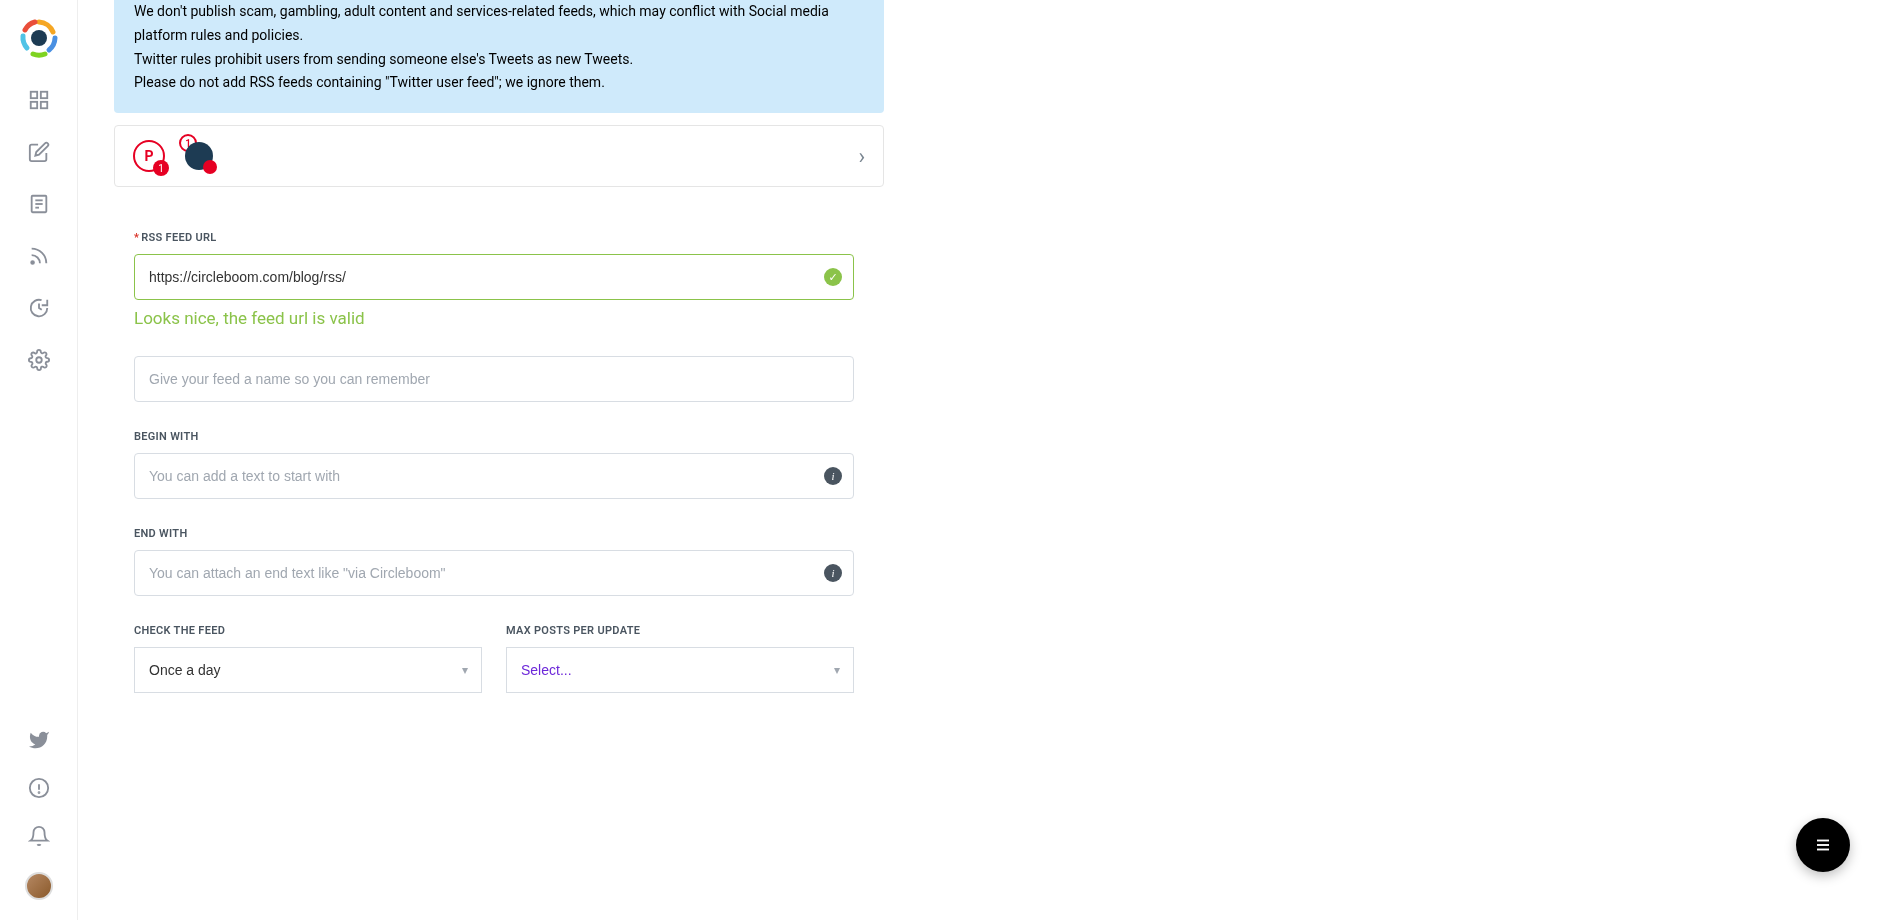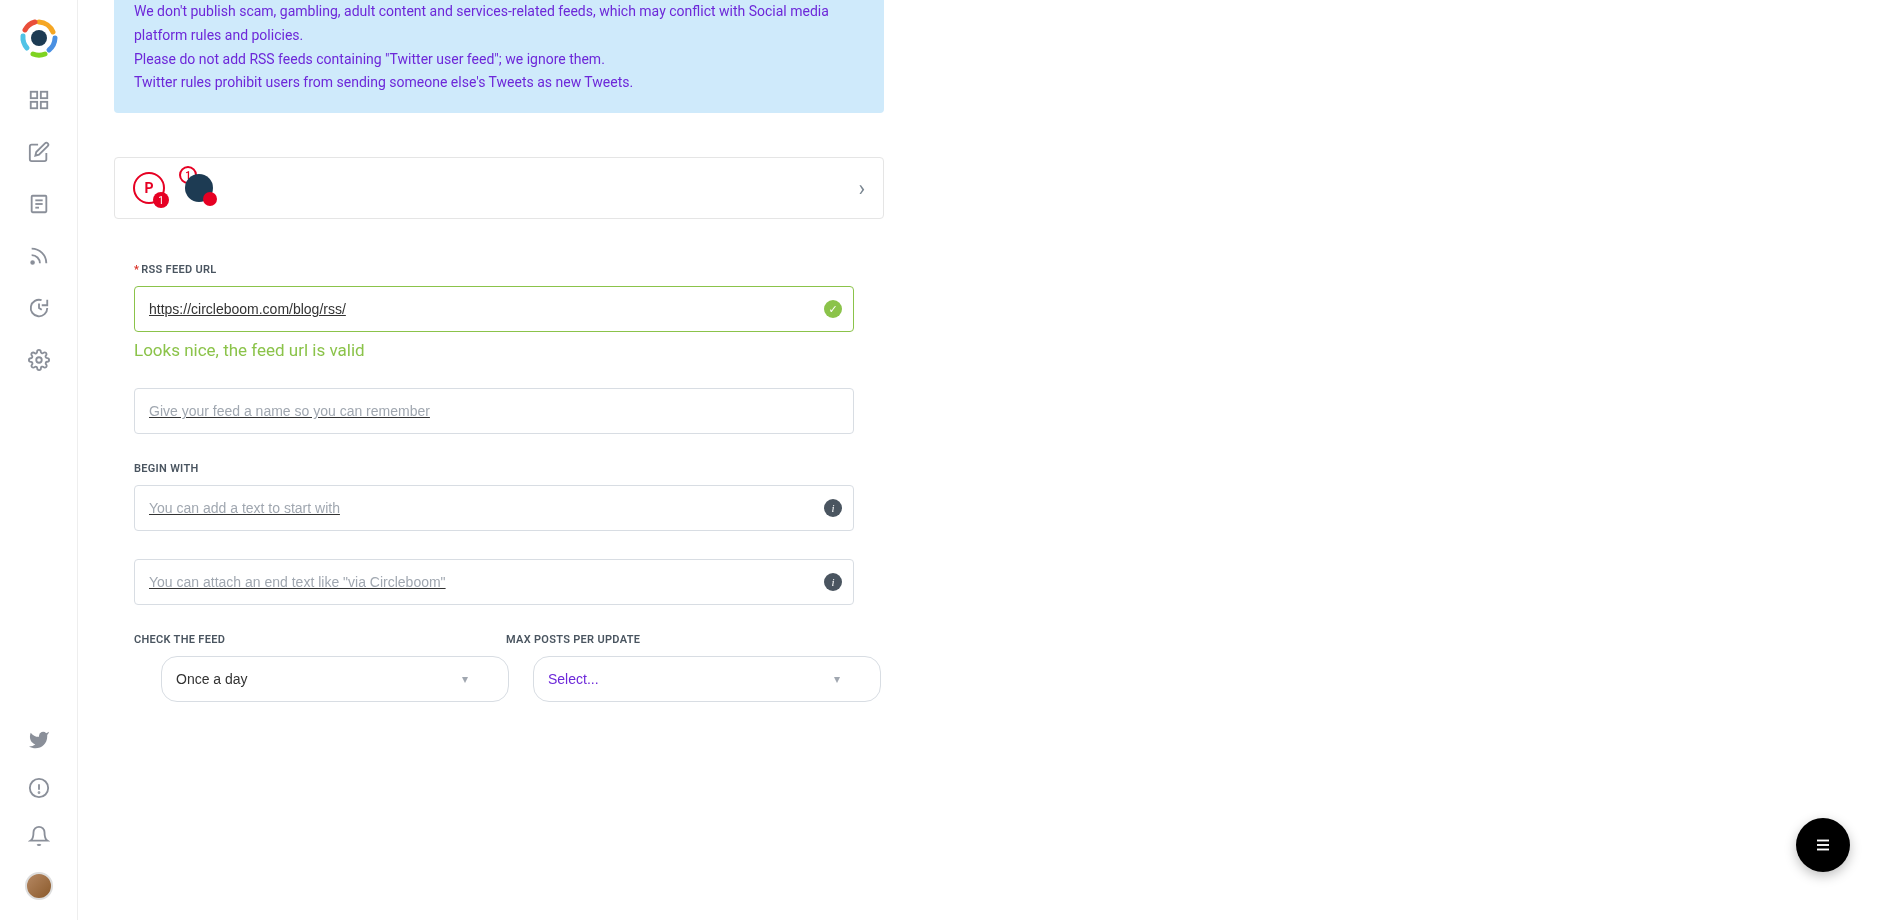--- a/index.html
+++ b/index.html
@@ -58,26 +58,26 @@
       border: 2px solid #ddd;
     }
     .main {
       margin-left: 78px;
       padding: 0 36px 40px 36px;
       height: 920px;
       overflow-y: auto;
     }
     .info-banner {
       background: #cfeafb;
-      color: #6d28d9;
+      color: #000000;
       padding: 0 20px 18px 20px;
       border-radius: 0 0 4px 4px;
       font-size: 14px;
       line-height: 1.7;
-      margin-bottom: 44px;
+      margin-bottom: 12px;
       max-width: 770px;
     }
     .account-row {
       border: 1px solid #e5e5e5;
       border-radius: 4px;
       max-width: 770px;
       padding: 14px 18px;
       display: flex;
       align-items: center;
       justify-content: space-between;
@@ -168,21 +168,20 @@
       position: relative;
     }
     .text-input {
       width: 100%;
       padding: 14px 44px 14px 14px;
       border: 1px solid #d8dde3;
       border-radius: 4px;
       font-size: 14px;
       color: #333;
       outline: none;
-      text-decoration: underline;
     }
     .text-input::placeholder { color: #a0a7b0; }
     .text-input.valid {
       border-color: #8bc34a;
     }
     .valid-icon {
       position: absolute;
       right: 12px; top: 50%;
       transform: translateY(-50%);
       width: 18px; height: 18px;
@@ -219,27 +218,26 @@
       gap: 24px;
     }
     .two-col .field { flex: 1; }
     .select-wrap {
       position: relative;
     }
     .select-box {
       width: 100%;
       padding: 14px 40px 14px 14px;
       border: 1px solid #d8dde3;
-      border-radius: 16px;
+      border-radius: 0;
       font-size: 14px;
       color: #333;
       background: #fff;
       cursor: pointer;
       text-align: left;
-      margin-left: 27px;
     }
     .select-box.placeholder { color: #6d28d9; }
     .select-arrow {
       position: absolute;
       right: 14px; top: 50%;
       transform: translateY(-50%);
       color: #a0a7b0;
       font-size: 12px;
       pointer-events: none;
     }
@@ -337,22 +335,22 @@
           <path d="M13.73 21a2 2 0 0 1-3.46 0"></path>
         </svg>
     </div>
     <div class="avatar"></div>
   </div>
 </div>
 
 <div class="main">
   <div class="info-banner">
     <div>We don't publish scam, gambling, adult content and services-related feeds, which may conflict with Social media platform rules and policies.</div>
+    <div>Twitter rules prohibit users from sending someone else's Tweets as new Tweets.</div>
     <div>Please do not add RSS feeds containing "Twitter user feed"; we ignore them.</div>
-    <div>Twitter rules prohibit users from sending someone else's Tweets as new Tweets.</div>
   </div>
 
   <div class="account-row">
     <div class="account-icons">
       <div class="pin-wrap">
         <div class="pin-circle">P</div>
         <div class="badge-num">1</div>
       </div>
       <div class="pin-wrap" style="margin-left:14px;">
         <div class="badge-num-top">1</div>
@@ -381,20 +379,21 @@
 
     <div class="field">
       <label class="field-label">BEGIN WITH</label>
       <div class="input-wrap">
         <input type="text" class="text-input" placeholder="You can add a text to start with" style="">
         <div class="info-icon">i</div>
       </div>
     </div>
 
     <div class="field">
+      <label class="field-label">END WITH</label>
       <div class="input-wrap">
         <input type="text" class="text-input" placeholder="You can attach an end text like &quot;via Circleboom&quot;" style="">
         <div class="info-icon">i</div>
       </div>
     </div>
 
     <div class="two-col">
       <div class="field">
         <label class="field-label">CHECK THE FEED</label>
         <div class="select-wrap">

